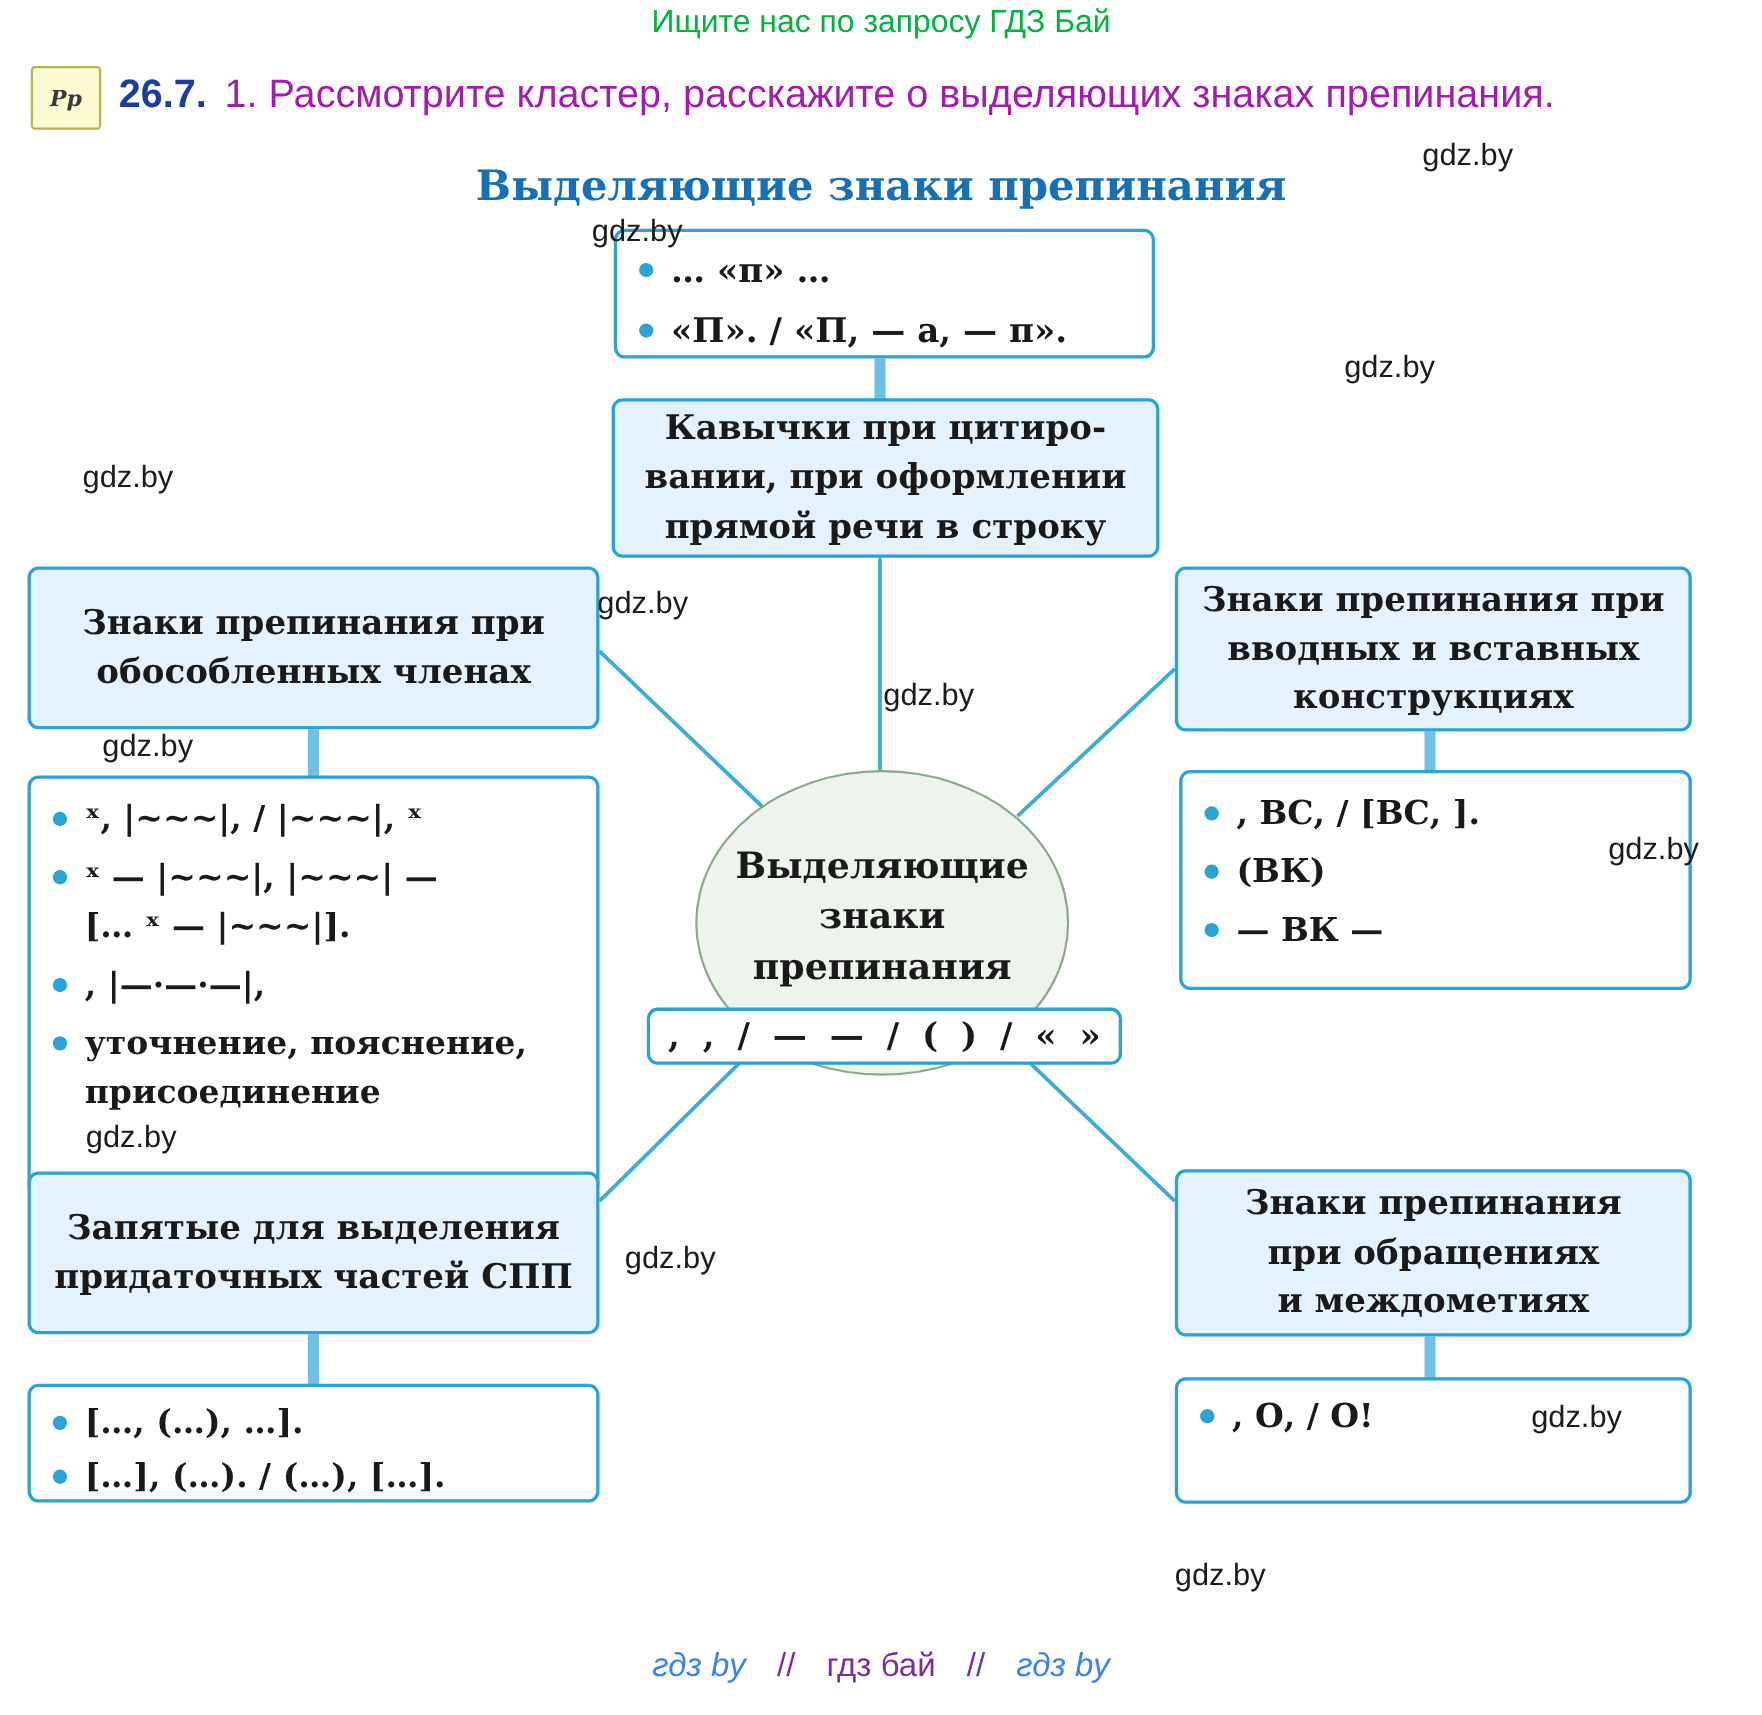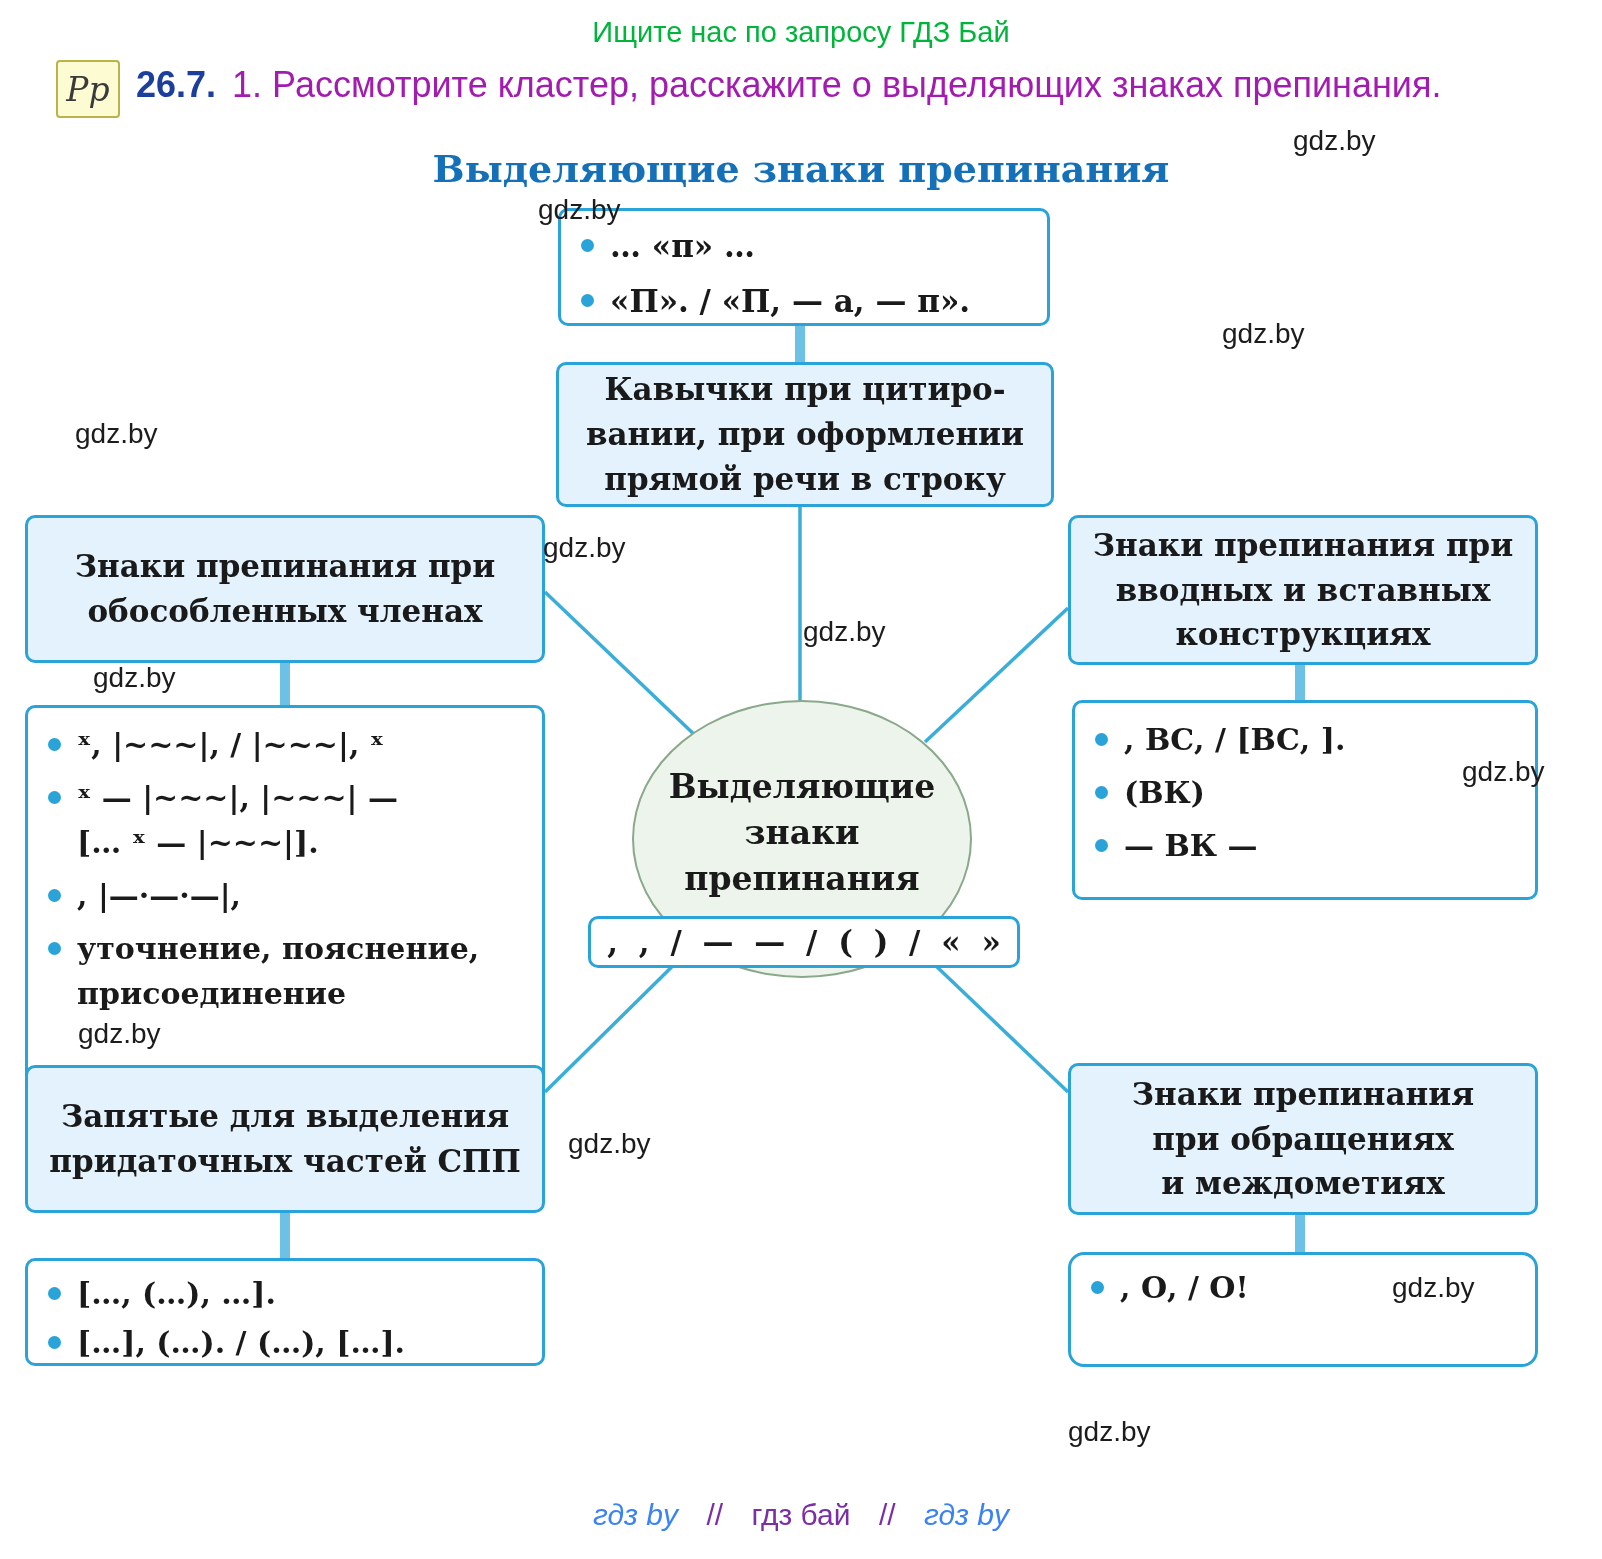--- a/index.html
+++ b/index.html
@@ -1,28 +1,28 @@
 <!DOCTYPE html>
 <html><head>
 <meta charset="utf-8">
 <style>
   * { margin:0; padding:0; box-sizing:border-box; }
   body { background:#ffffff; font-family:"DejaVu Serif", serif; color:#1a1a1a; }
   .page { position:relative; width:1602px; height:1559px; background:#fff; overflow:hidden; }
 
   .promo { position:absolute; top:4px; left:0; width:100%; text-align:center;
-           font-family:"Liberation Sans", sans-serif; font-size:29px; color:#00b43c;margin-top:12px; }
+           font-family:"Liberation Sans", sans-serif; font-size:29px; color:#00b43c; }
 
   .ex-row { position:absolute; top:60px; left:28px; width:1550px; display:flex;
             align-items:flex-start; gap:16px; font-family:"Liberation Sans", sans-serif;
             font-size:36px; }
   .ex-icon { flex:0 0 auto; width:64px; height:58px; background:#fdfbd2; border:2px solid #b9b44a;
              border-radius:4px; display:flex; align-items:center; justify-content:center;
-             font-family:"DejaVu Serif", serif; font-style:italic; font-weight:normal;
-             font-size:33px; color:#3a3a3a;margin-left:28px; }
+             font-family:"DejaVu Serif", serif; font-style:italic; font-weight:bold;
+             font-size:20px; color:#3a3a3a; }
   .ex-num { font-weight:bold; color:#1c3f9e; white-space:nowrap; padding-top:4px; }
   .ex-task { padding-top:4px; color:#a21caf; }
 
   .diagram-title { position:absolute; top:146px; left:0; width:1602px; text-align:center;
                    font-weight:bold; font-size:38px; color:#1470b8; }
 
   svg.lines { position:absolute; left:0; top:0; }
   .thin  { stroke:#3aadd9; stroke-width:3.5; }
   .thick { stroke:#6cc1e4; stroke-width:10; }
 
@@ -170,21 +170,21 @@
         <span class="dot"></span>
         <span class="btext">[…], (…). / (…), […].</span>
       </div>
     </div>
   </div>
 
   <div class="box fill cat" style="left:1068px; top:1063px; width:470px; height:152px;">Знаки препинания
 при обращениях
 и междометиях</div>
 
-  <div class="box" style="left:1068px; top:1252px; width:470px; height:115px;border-radius:16px;">
+  <div class="box" style="left:1068px; top:1252px; width:470px; height:115px;">
     <div class="blist" style="padding-top:10px; gap:4px;">
       <div class="brow">
         <span class="dot"></span>
         <span class="btext">, О, / О!</span>
       </div>
     </div>
   </div>
 
   <span class="wm" style="left:1293px; top:125px;">gdz.by</span>
   <span class="wm" style="left:538px;  top:194px;">gdz.by</span>

